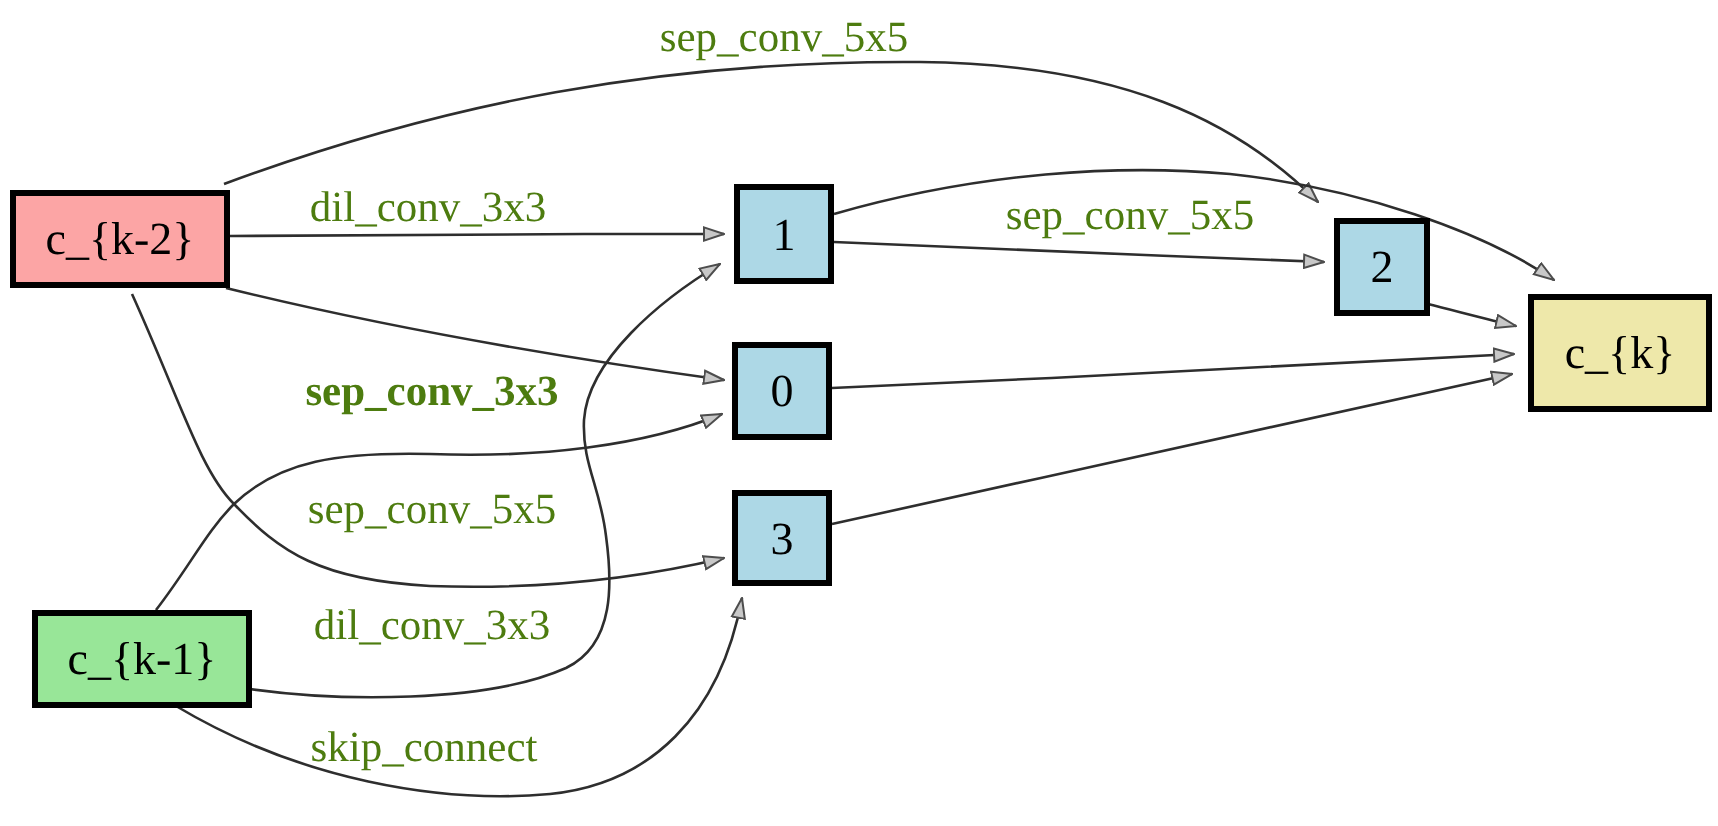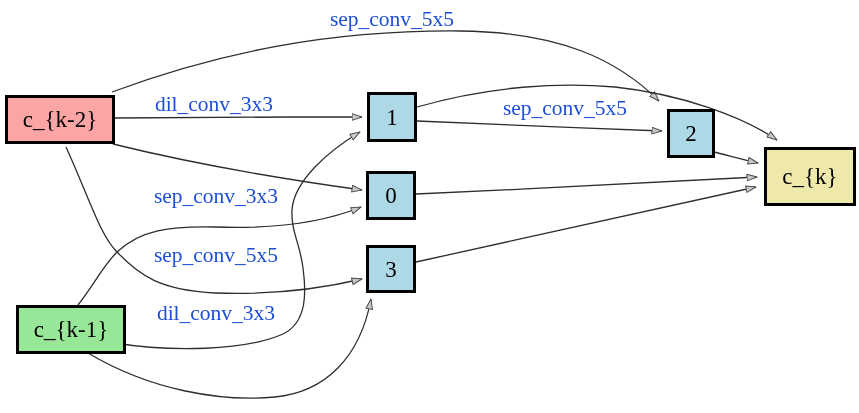--- a/index.html
+++ b/index.html
@@ -4,35 +4,35 @@
 <style>
   html,body{margin:0;padding:0;background:#ffffff;}
   #stage{position:relative;width:859px;height:413px;background:#ffffff;overflow:hidden;
          font-family:"Liberation Serif", serif;}
   #edge-layer{position:absolute;left:0;top:0;width:859px;height:413px;}
   .edge{fill:none;stroke:#2e2e2e;stroke-width:1.3px;}
   .node{position:absolute;box-sizing:border-box;border:3px solid #000000;
         display:flex;align-items:center;justify-content:center;
         font-size:23px;color:#000;line-height:1;}
   .elabel{position:absolute;transform:translate(-50%,-50%);white-space:nowrap;
-          font-size:21.5px;color:#1d4ed8;}
+          font-size:21.5px;color:#4d7c0f;}
   
   #n-ck2{left:5px;  top:95px;  width:110px;height:49px;}
   #n-ck1{left:16px;  top:305px; width:110px;height:49px;}
   #n-1  {left:367px;top:92px;  width:50px; height:50px;}
   #n-0  {left:366px;top:171px; width:50px; height:49px;}
   #n-3  {left:366px;top:245px; width:50px; height:48px;}
   #n-2  {left:667px;top:109px; width:48px; height:49px;}
   #n-ck {left:764px;top:147px; width:92px; height:59px;}
   
   #el-0{left:214px;top:104px;}
   #el-1{left:216px;top:135px;}
   #el-2{left:392px;top:19px;}
   #el-3{left:216px;top:313px;}
-  #el-4{left:216px;top:196px;}
+  #el-4{left:216px;top:196px;font-weight:bold;}
   #el-5{left:216px;top:255px;}
   #el-6{left:212px;top:374px;}
   #el-7{left:565px;top:108px;}
 </style>
 </head>
 <body>
 
 <div id="stage">
 
   <svg id="edge-layer" viewBox="0 0 859 413" xmlns="http://www.w3.org/2000/svg">
@@ -63,15 +63,16 @@
   <div class="node" id="n-1" style="background-color: rgb(173, 216, 230);">1</div>
   <div class="node" id="n-2" style="background-color: rgb(173, 216, 230);">2</div>
   <div class="node" id="n-3" style="background-color: rgb(173, 216, 230);">3</div>
   <div class="node" id="n-ck" style="background-color: rgb(238, 232, 170);">c_{k}</div>
 
   <div class="elabel" id="el-0">dil_conv_3x3</div>
   <div class="elabel" id="el-2">sep_conv_5x5</div>
   <div class="elabel" id="el-3">dil_conv_3x3</div>
   <div class="elabel" id="el-4">sep_conv_3x3</div>
   <div class="elabel" id="el-5">sep_conv_5x5</div>
+  <div class="elabel" id="el-6">skip_connect</div>
   <div class="elabel" id="el-7">sep_conv_5x5</div>
 
 </div>
 
 </body></html>

